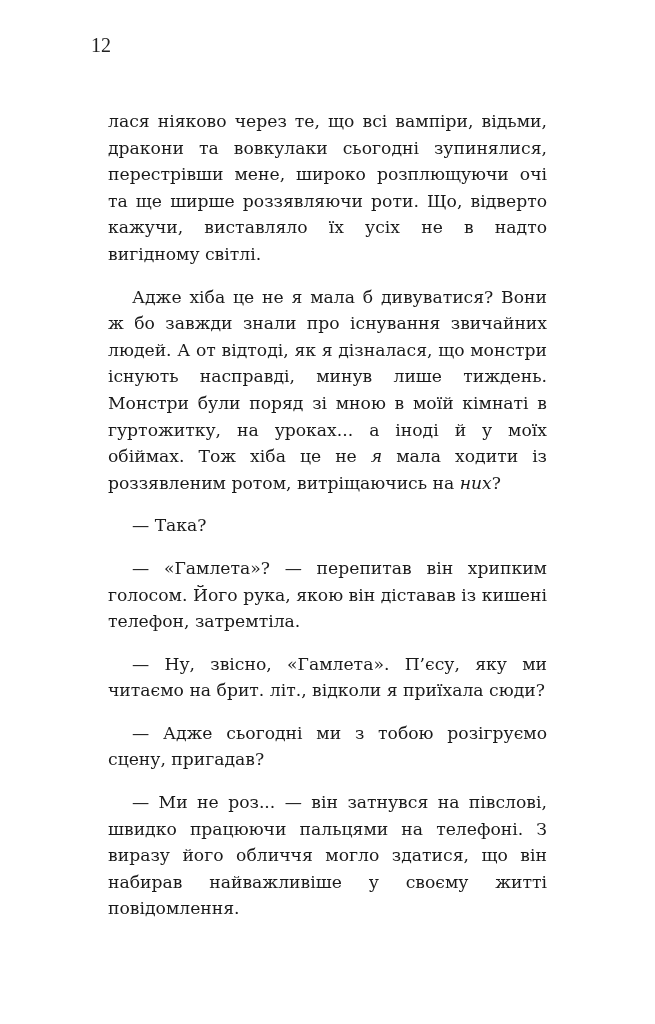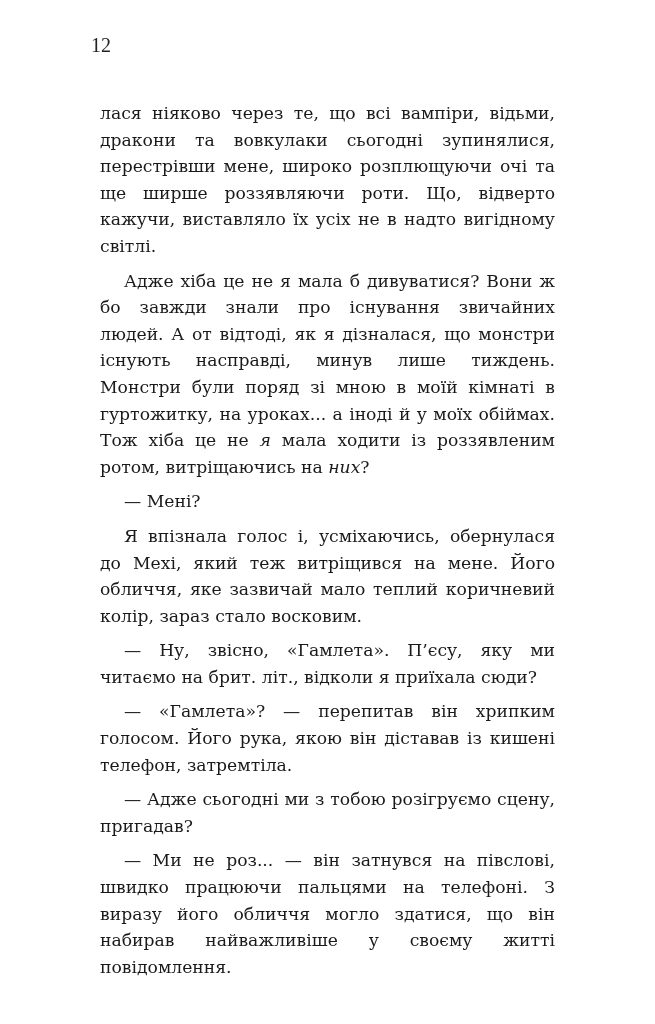--- a/index.html
+++ b/index.html
@@ -15,35 +15,34 @@
     }
     .running-title {
       position: absolute; left: 0; width: 655px; top: 6px; text-align: center;
       font-family: "DejaVu Sans", sans-serif; font-size: 12px; letter-spacing: 3px; color: #333;
     }
     .body-text {
       position: absolute; left: 92px; top: 92px; width: 471px;
       font-family: "DejaVu Serif", "Liberation Serif", serif;
       font-size: 17.2px; line-height: 26.6px; color: #1a1a1a;
     }
-    .p { margin: 8px; text-align: justify; text-align-last: left; text-indent: 24px; }
+    .p { margin: 16px; text-align: justify; text-align-last: left; text-indent: 24px; }
     .p.noindent { text-indent: 0; }
     .p span.em { font-style: italic; }
   </style>
 </head>
 <body>
 
 <div class="page">
   <div class="header">
     <span class="page-number">12</span>
   </div>
 
   <div class="body-text">
     <p class="p noindent"><span>лася ніяково через те, що всі вампіри, відьми, дракони та вовкулаки сьогодні зупинялися, перестрівши мене, широко розплющуючи очі та ще ширше роззявляючи роти. Що, відверто кажучи, виставляло їх усіх не в надто вигідному світлі.</span></p>
     <p class="p"><span>Адже хіба це не я мала б дивуватися? Вони ж бо завжди знали про існування звичайних людей. А от відтоді, як я дізналася, що монстри існують насправді, минув лише тиждень. Монстри були поряд зі мною в моїй кімнаті в гуртожитку, на уроках... а іноді й у моїх обіймах. Тож хіба це не </span><span class="em">я</span><span> мала ходити із роззявленим ротом, витріщаючись на </span><span class="em">них</span><span>?</span></p>
-    <p class="p"><span>— Мені?</span></p>
-    <p class="p"><span>Я впізнала голос і, усміхаючись, обернулася до Мехі, який теж витріщився на мене. Його обличчя, яке зазвичай мало теплий коричневий колір, зараз стало восковим.</span></p>
+    <p class="p"><span>— Така?</span></p>
+    <p class="p"><span>— «Гамлета»? — перепитав він хрипким голосом. Його рука, якою він діставав із кишені телефон, затремтіла.</span></p>
     <p class="p"><span>— Ну, звісно, «Гамлета». П’єсу, яку ми читаємо на брит. літ., відколи я приїхала сюди?</span></p>
-    <p class="p"><span>— «Гамлета»? — перепитав він хрипким голосом. Його рука, якою він діставав із кишені телефон, затремтіла.</span></p>
     <p class="p"><span>— Адже сьогодні ми з тобою розігруємо сцену, пригадав?</span></p>
     <p class="p"><span>— Ми не роз... — він затнувся на півслові, швидко працюючи пальцями на телефоні. З виразу його обличчя могло здатися, що він набирав найважливіше у своєму житті повідомлення.</span></p>
   </div>
 </div>
 
 </body></html>

